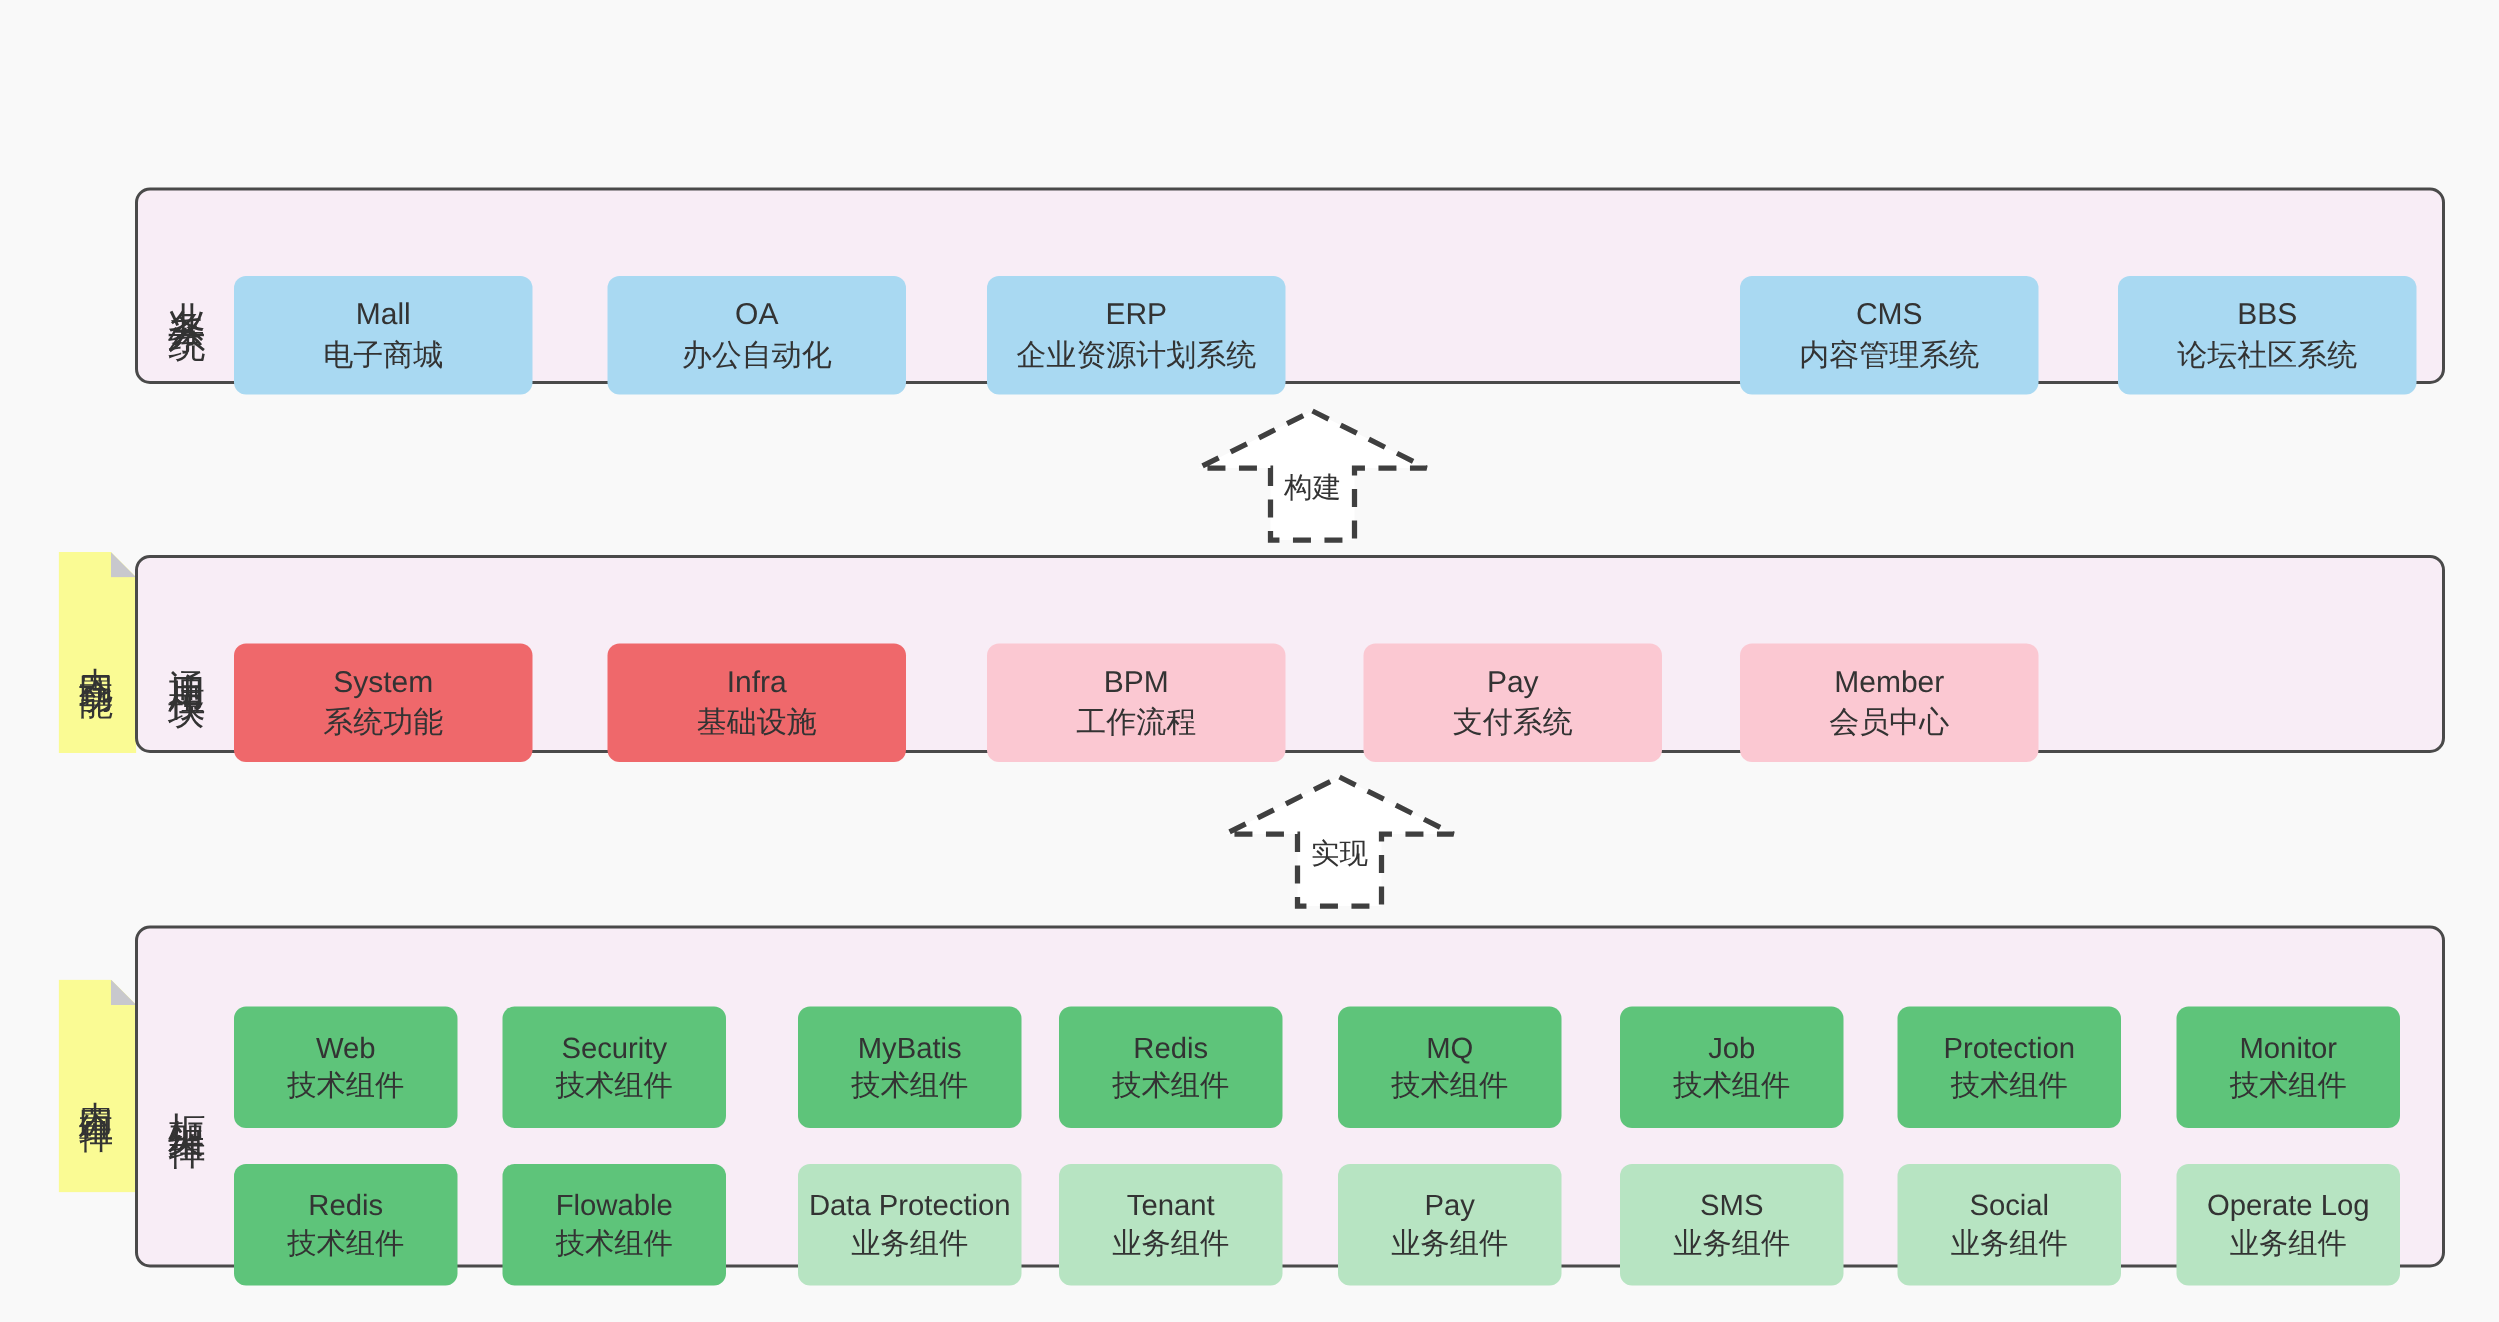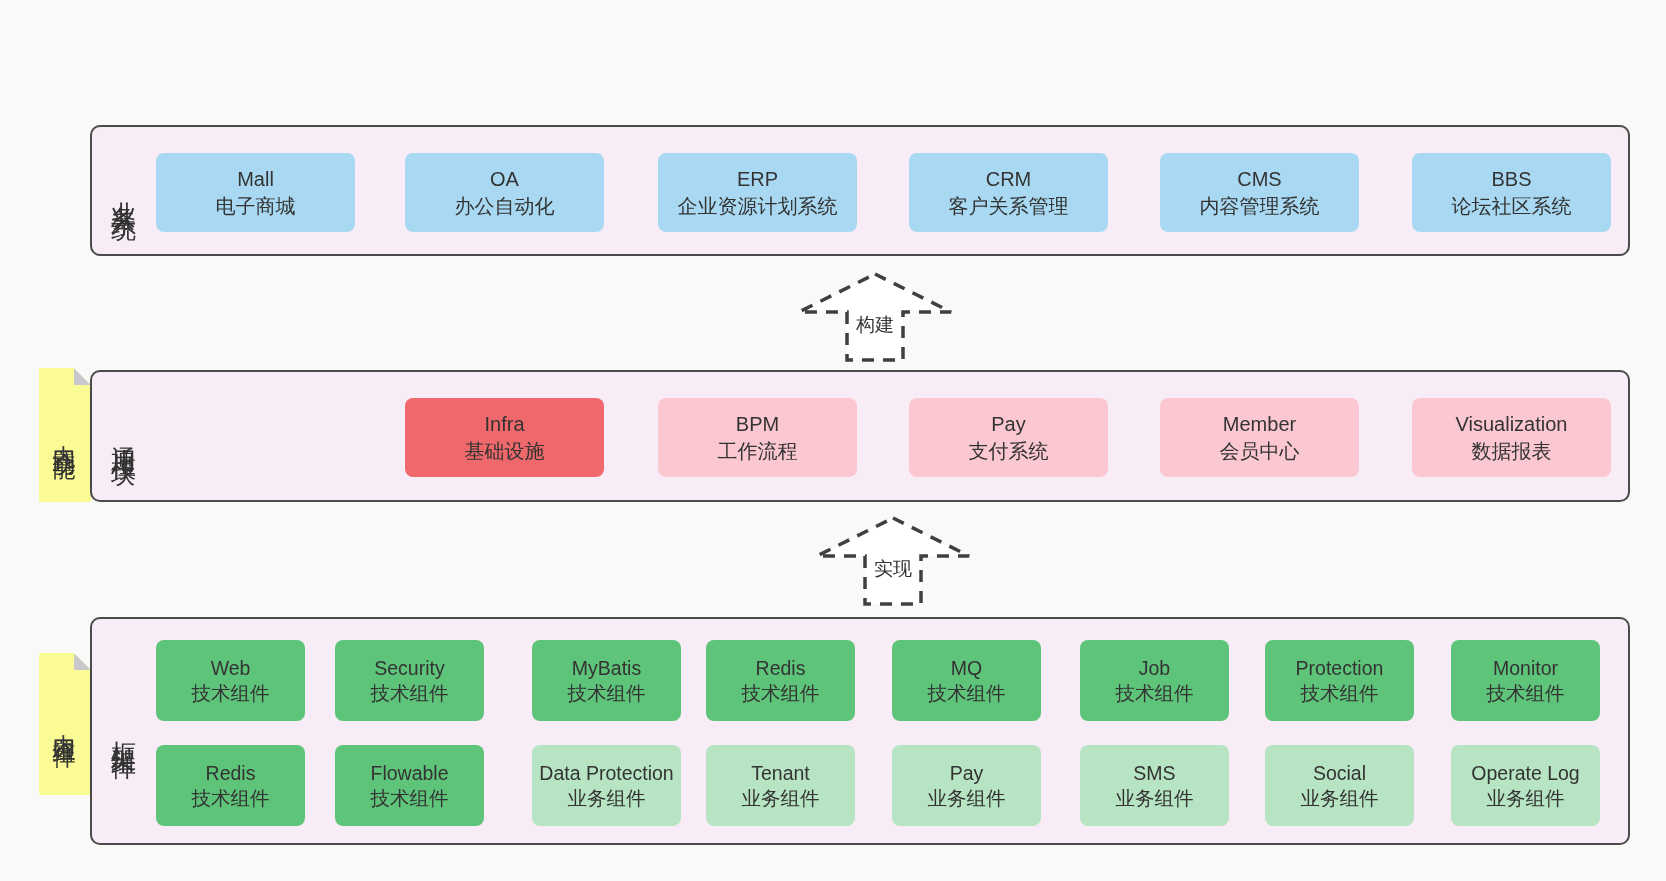--- a/index.html
+++ b/index.html
@@ -18,21 +18,21 @@
   #section-business{top:125px;height:131px;}
   #section-modules{top:370px;height:132px;}
   #section-components{top:617px;height:228px;}
   .v-label{
     position:absolute;left:16px;top:50%;transform:translateY(-50%);
     writing-mode:vertical-rl;text-orientation:upright;
     font-size:25px;letter-spacing:5px;color:var(--text,#333);white-space:nowrap;
   }
   .box{
     position:absolute;display:flex;flex-direction:column;justify-content:center;align-items:center;
-    border-radius:8px;text-align:center;line-height:1.35;font-size:20px;color:var(--text,#333);
+    border-radius:8px;text-align:center;line-height:1.35;font-size:20px;color:var(--text,#333);margin-top:31px;
   }
   
   .row6 .box{top:26px;width:199px;height:79px;}
   .col0{left:64px;} .col1{left:313px;} .col2{left:566px;}
   .col3{left:817px;} .col4{left:1068px;} .col5{left:1320px;}
   
   .row8 .box{width:149px;height:81px;font-size:19.5px;line-height:1.28;}
   .r1{top:21px;} .r2{top:126px;}
   .fcol0{left:64px;} .fcol1{left:243px;} .fcol2{left:440px;} .fcol3{left:614px;}
   .fcol4{left:800px;} .fcol5{left:988px;} .fcol6{left:1173px;} .fcol7{left:1359px;}
@@ -78,24 +78,20 @@
     <div>电子商城</div>
   </div>
   <div class="box c-blue col1">
     <div>OA</div>
     <div>办公自动化</div>
   </div>
   <div class="box c-blue col2">
     <div>ERP</div>
     <div>企业资源计划系统</div>
   </div>
-  <div class="box c-blue col3">
-    <div>CRM</div>
-    <div>客户关系管理</div>
-  </div>
   <div class="box c-blue col4">
     <div>CMS</div>
     <div>内容管理系统</div>
   </div>
   <div class="box c-blue col5">
     <div>BBS</div>
     <div>论坛社区系统</div>
   </div>
 </div>
 
@@ -106,39 +102,39 @@
   </svg>
 </div>
 
 <div class="sticky" id="sticky-modules">
   <span>内置功能</span>
 </div>
 
 <div class="section row6" id="section-modules">
   <div class="v-label">通用模块</div>
 
+  <div class="box c-red col0">
+    <div>System</div>
+    <div>系统功能</div>
+  </div>
   <div class="box c-red col1">
     <div>Infra</div>
     <div>基础设施</div>
   </div>
   <div class="box c-pink col2">
     <div>BPM</div>
     <div>工作流程</div>
   </div>
   <div class="box c-pink col3">
     <div>Pay</div>
     <div>支付系统</div>
   </div>
   <div class="box c-pink col4">
     <div>Member</div>
     <div>会员中心</div>
-  </div>
-  <div class="box c-pink col5">
-    <div>Visualization</div>
-    <div>数据报表</div>
   </div>
 </div>
 
 <div class="arrow" id="arrow-implement">
   <svg viewBox="0 0 160 94">
     <polygon points="80,4 156,42 108,42 108,90 52,90 52,42 4,42" fill="#ffffff" stroke="#3f3f3f" stroke-width="3.5" stroke-dasharray="12 9"></polygon>
     <text x="80" y="61" text-anchor="middle">实现</text>
   </svg>
 </div>
 

